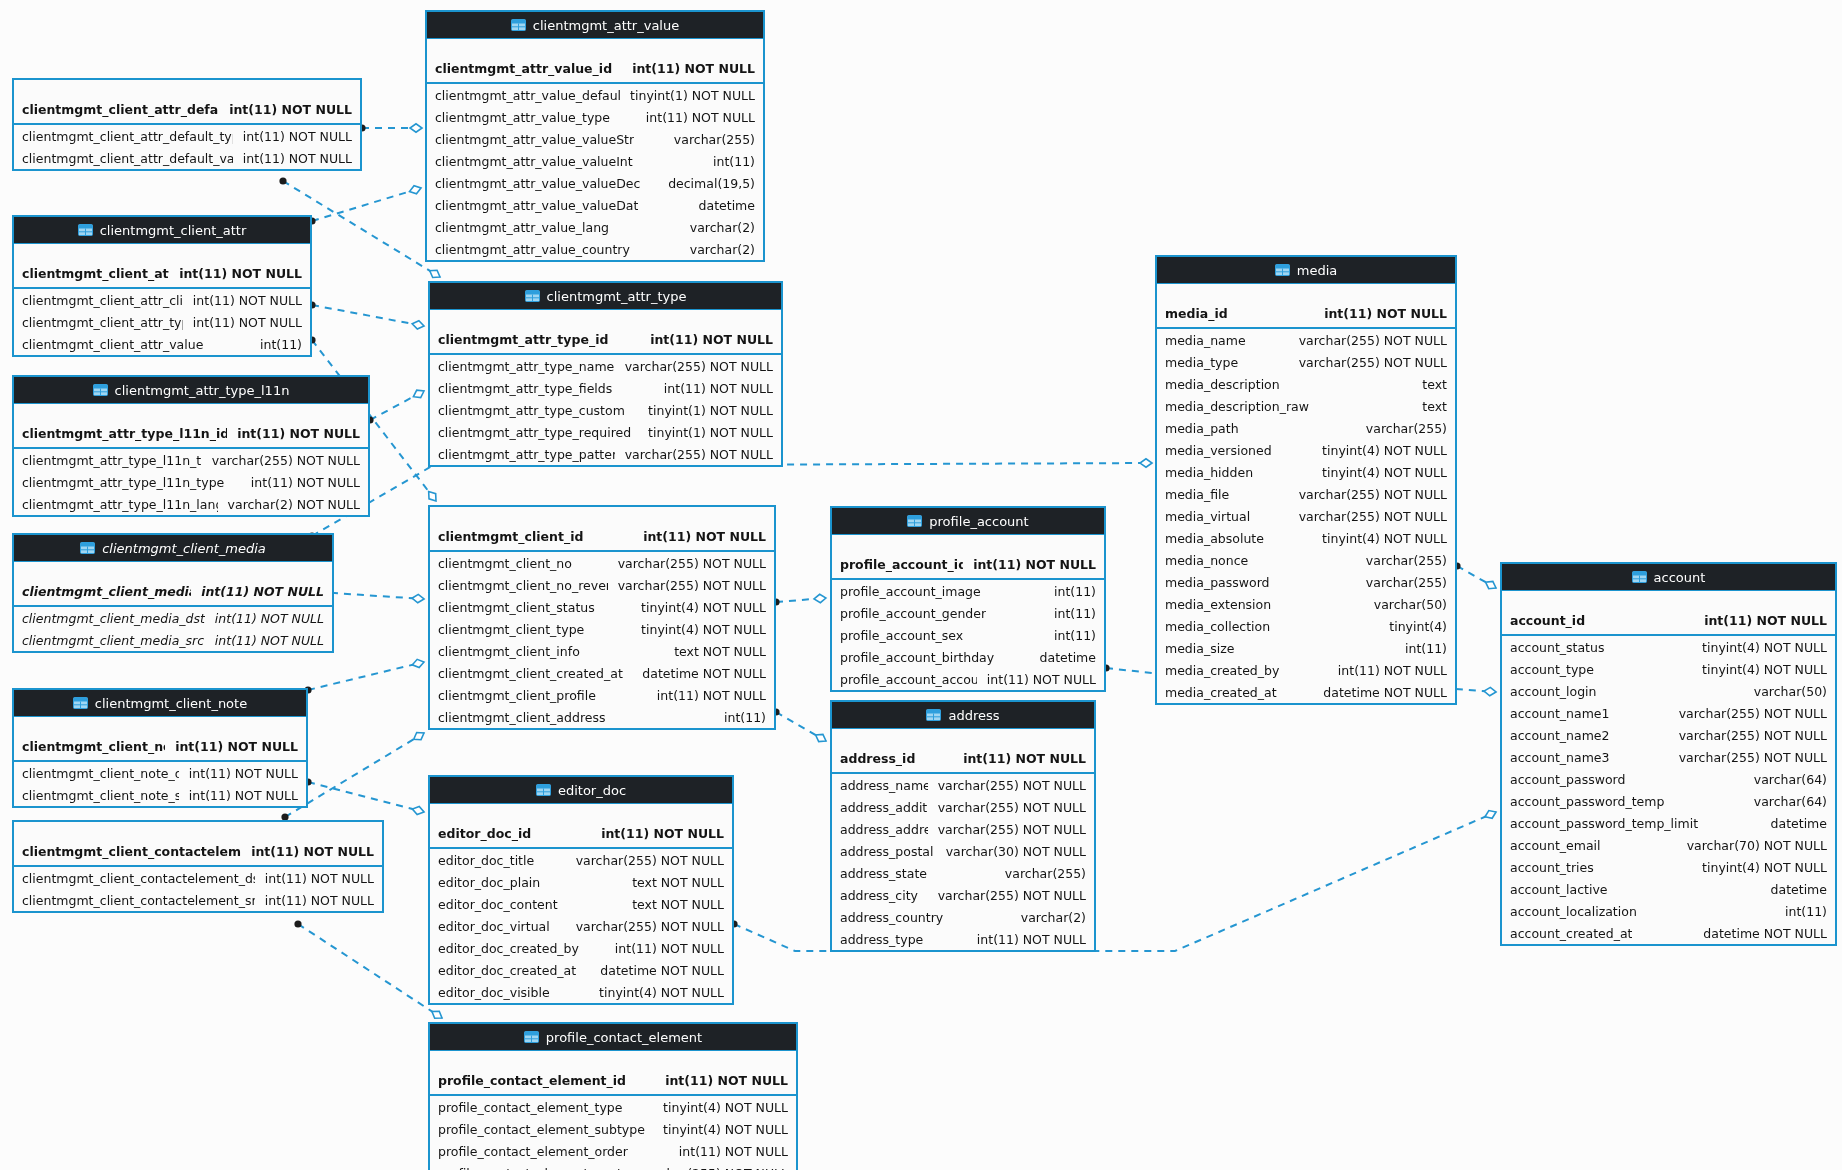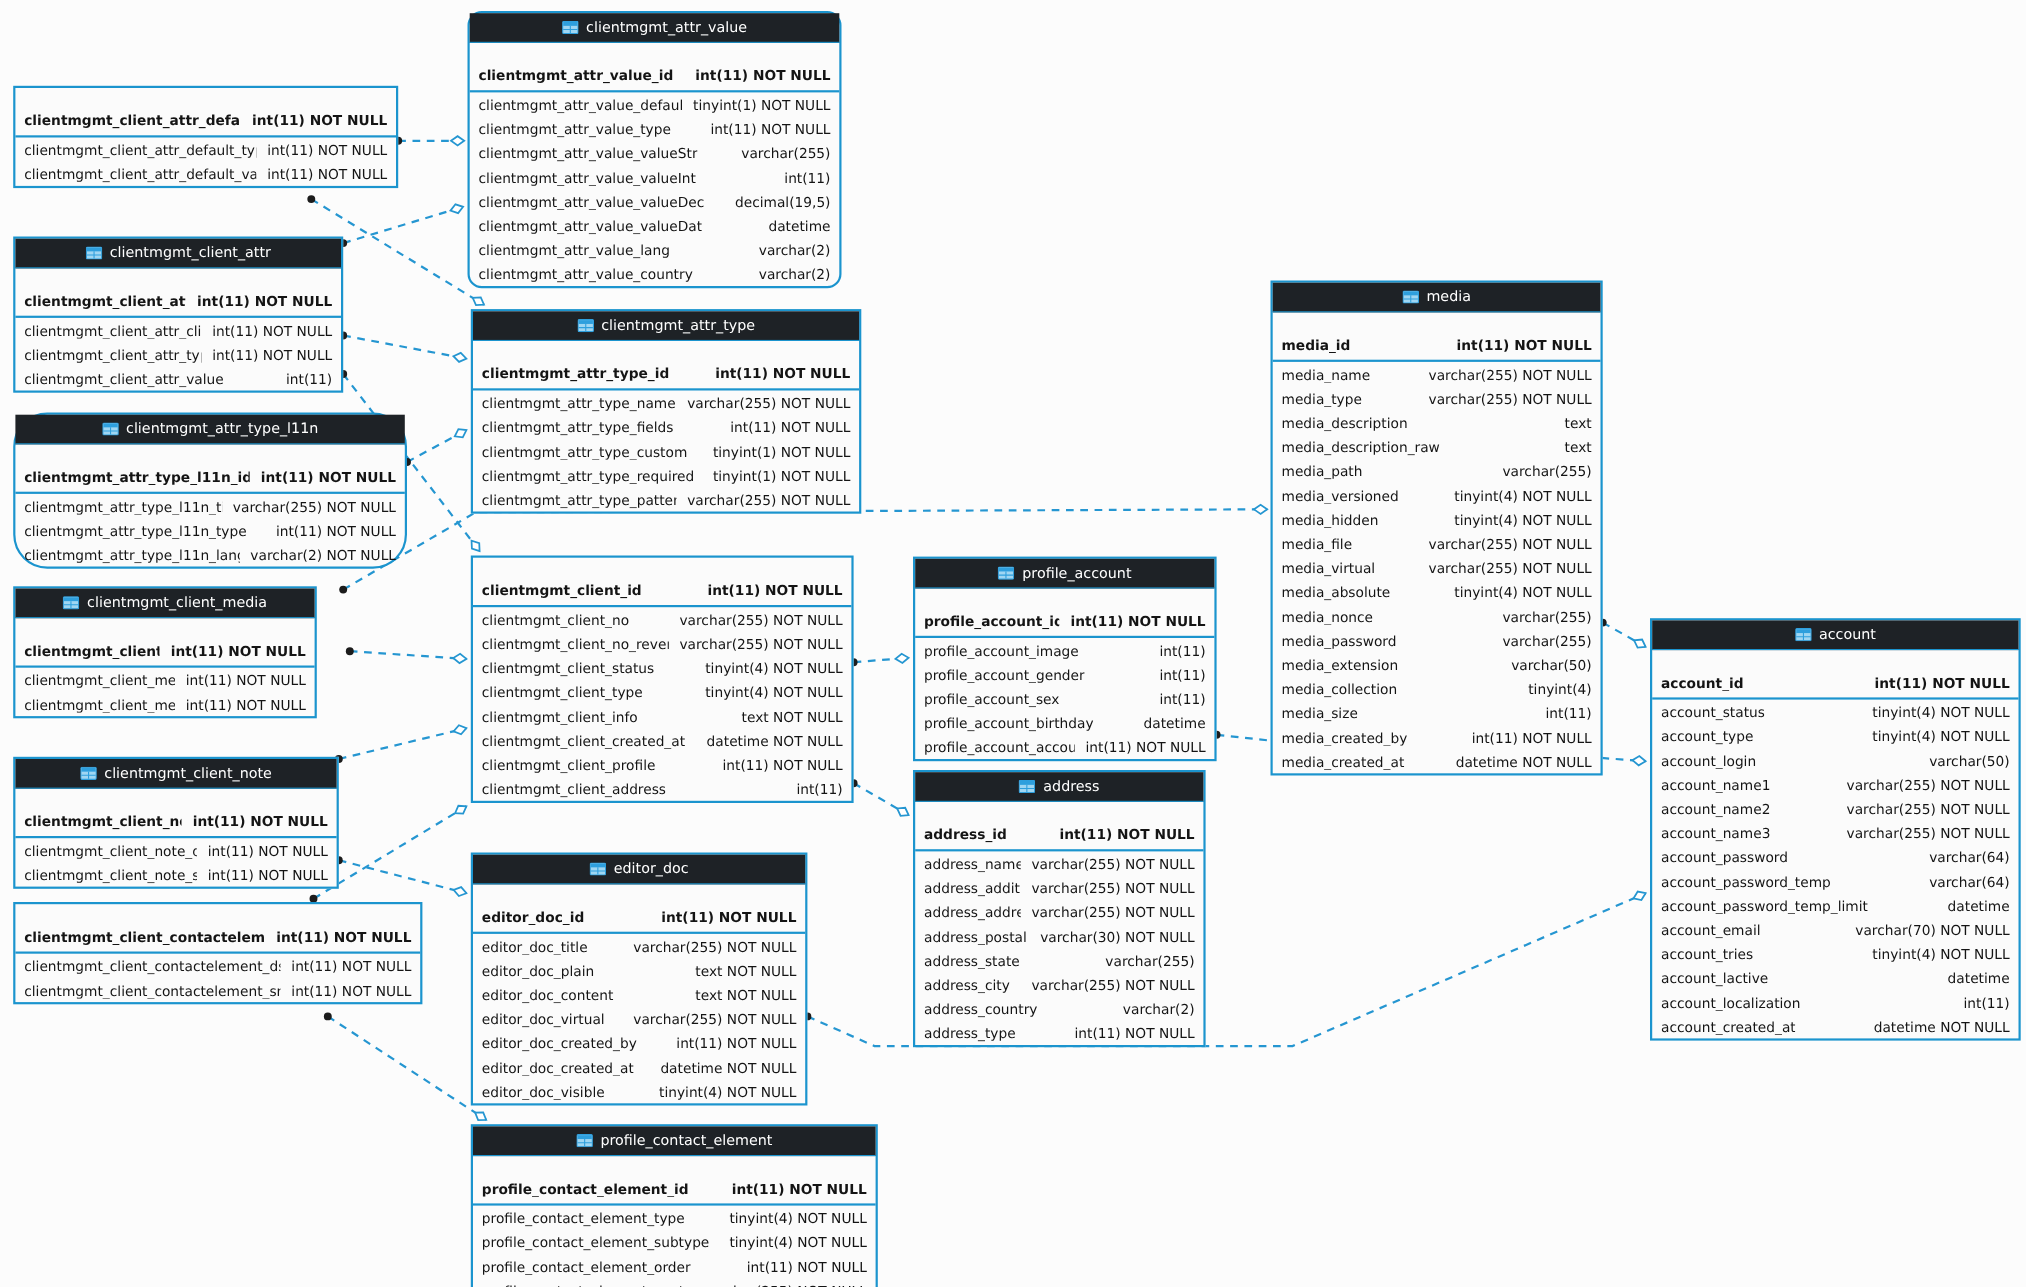--- a/index.html
+++ b/index.html
@@ -116,21 +116,21 @@
         <polyline points="1457,566 1496,588" fill="none" stroke="#2596d1" stroke-width="2" stroke-dasharray="7 6"></polyline>
         <circle cx="1457" cy="566" r="3.6" fill="#1c1c1c"></circle>
         <polygon points="1496,588 1488.7105802084284,588.7101824429288 1485.5482583870848,582.104145756817 1492.8376781786565,581.3939633138883" fill="#ffffff" stroke="#2596d1" stroke-width="1.6"></polygon>
       </g>
       <g>
         <polyline points="734,924 795,951 1175,951 1496,812" fill="none" stroke="#2596d1" stroke-width="2" stroke-dasharray="7 6"></polyline>
         <circle cx="734" cy="924" r="3.6" fill="#1c1c1c"></circle>
         <polygon points="1496,812 1492.1629809884303,818.2383719915417 1484.9880813346995,816.7684009173731 1488.8251003462692,810.5300289258314" fill="#ffffff" stroke="#2596d1" stroke-width="1.6"></polygon>
       </g>
     </svg>
-<div class="tbl" style="left: 425px; top: 10px; width: 340px; border-radius: 13px;">
+<div class="tbl" style="left: 425px; top: 10px; width: 340px;">
       <div class="tbl-h">
         <svg width="15" height="12" class="tbl-ic">
           <rect x="0.5" y="0.5" width="14" height="11" rx="1" fill="#9fd6f2" stroke="#2e9fdd"></rect>
           <rect x="1" y="1" width="13" height="3.5" fill="#2e9fdd"></rect>
           <line x1="7.5" y1="4.5" x2="7.5" y2="11" stroke="#2e9fdd" stroke-width="1"></line>
           <line x1="1" y1="7.8" x2="14" y2="7.8" stroke="#2e9fdd" stroke-width="1"></line>
         </svg>
         <span>clientmgmt_attr_value</span>
       </div>
       <div class="pksec">
@@ -216,21 +216,21 @@
         <div class="row">
           <span class="cn">clientmgmt_client_attr_type</span>
           <span class="ct">int(11) NOT NULL</span>
         </div>
         <div class="row">
           <span class="cn">clientmgmt_client_attr_value</span>
           <span class="ct">int(11)</span>
         </div>
       </div>
     </div>
-    <div class="tbl" style="left: 12px; top: 375px; width: 358px; border-radius: 31px;">
+    <div class="tbl" style="left: 12px; top: 375px; width: 358px;">
       <div class="tbl-h">
         <svg width="15" height="12" class="tbl-ic">
           <rect x="0.5" y="0.5" width="14" height="11" rx="1" fill="#9fd6f2" stroke="#2e9fdd"></rect>
           <rect x="1" y="1" width="13" height="3.5" fill="#2e9fdd"></rect>
           <line x1="7.5" y1="4.5" x2="7.5" y2="11" stroke="#2e9fdd" stroke-width="1"></line>
           <line x1="1" y1="7.8" x2="14" y2="7.8" stroke="#2e9fdd" stroke-width="1"></line>
         </svg>
         <span>clientmgmt_attr_type_l11n</span>
       </div>
       <div class="pksec">
@@ -247,21 +247,21 @@
         <div class="row">
           <span class="cn">clientmgmt_attr_type_l11n_type</span>
           <span class="ct">int(11) NOT NULL</span>
         </div>
         <div class="row">
           <span class="cn">clientmgmt_attr_type_l11n_lang</span>
           <span class="ct">varchar(2) NOT NULL</span>
         </div>
       </div>
     </div>
-    <div class="tbl" style="left: 12px; top: 533px; width: 276px;">
+    <div class="tbl" style="left: 12px; top: 533px; width: 322px; font-style: italic;">
       <div class="tbl-h">
         <svg width="15" height="12" class="tbl-ic">
           <rect x="0.5" y="0.5" width="14" height="11" rx="1" fill="#9fd6f2" stroke="#2e9fdd"></rect>
           <rect x="1" y="1" width="13" height="3.5" fill="#2e9fdd"></rect>
           <line x1="7.5" y1="4.5" x2="7.5" y2="11" stroke="#2e9fdd" stroke-width="1"></line>
           <line x1="1" y1="7.8" x2="14" y2="7.8" stroke="#2e9fdd" stroke-width="1"></line>
         </svg>
         <span>clientmgmt_client_media</span>
       </div>
       <div class="pksec">

